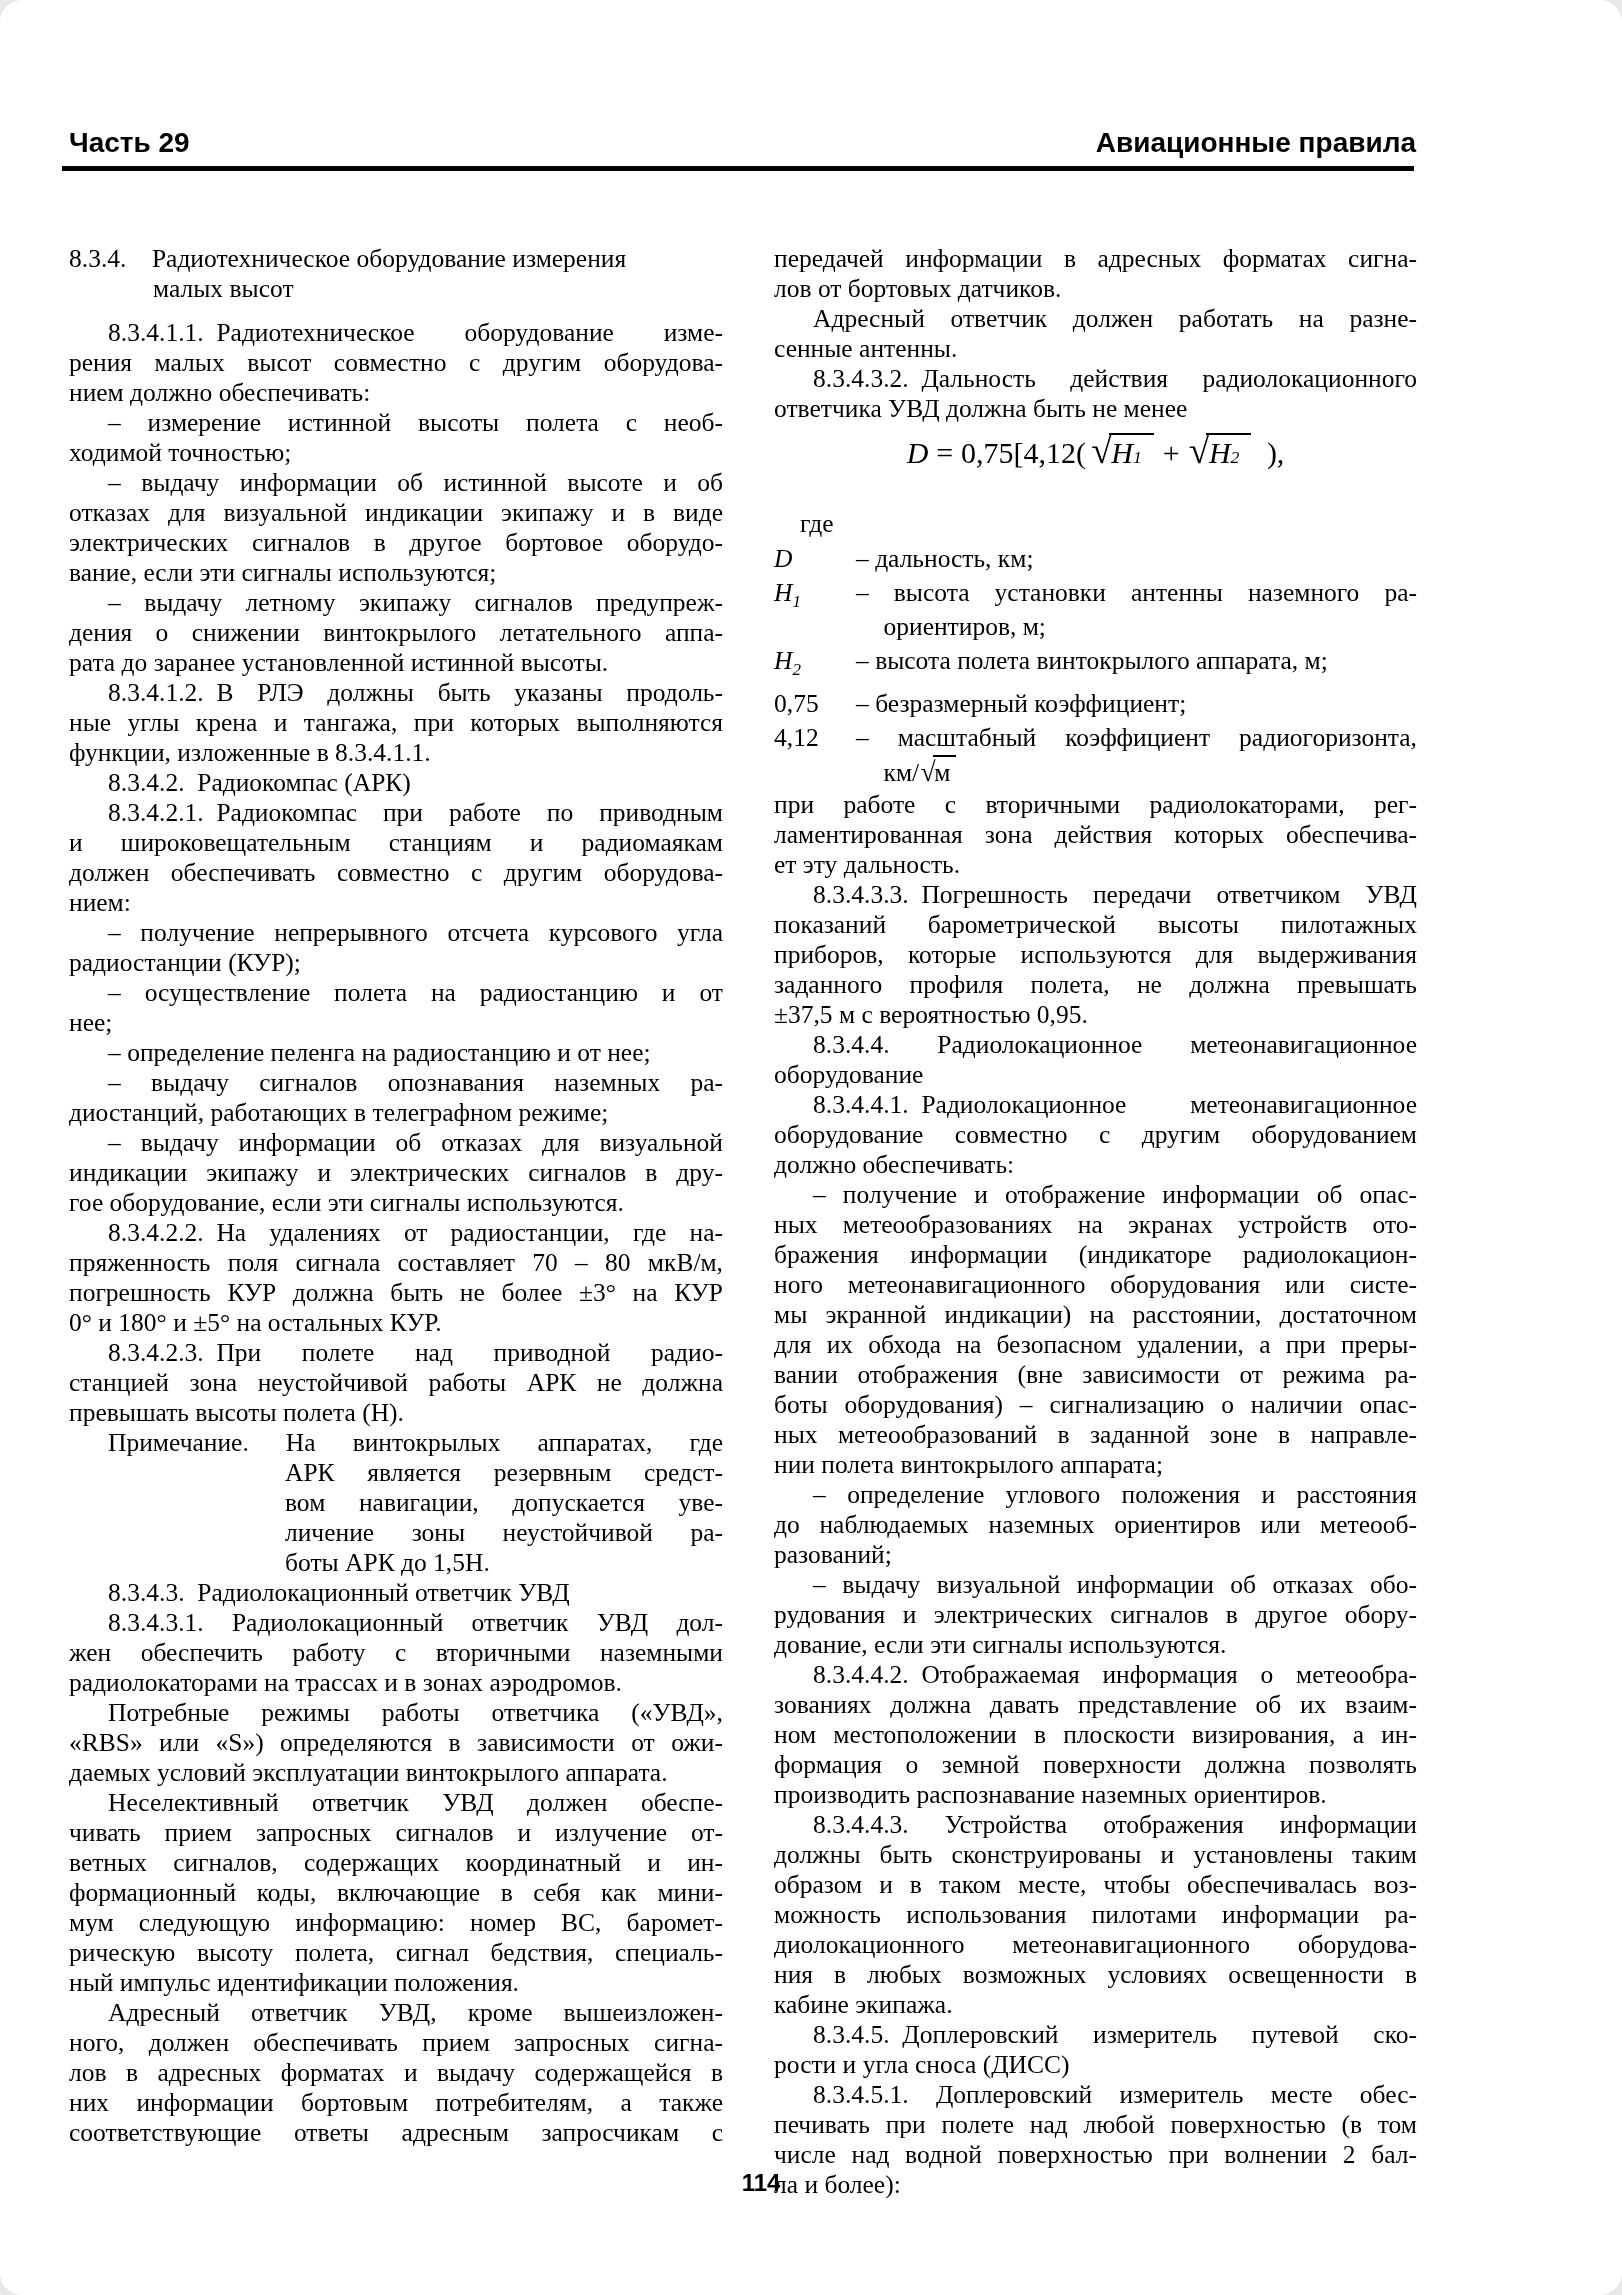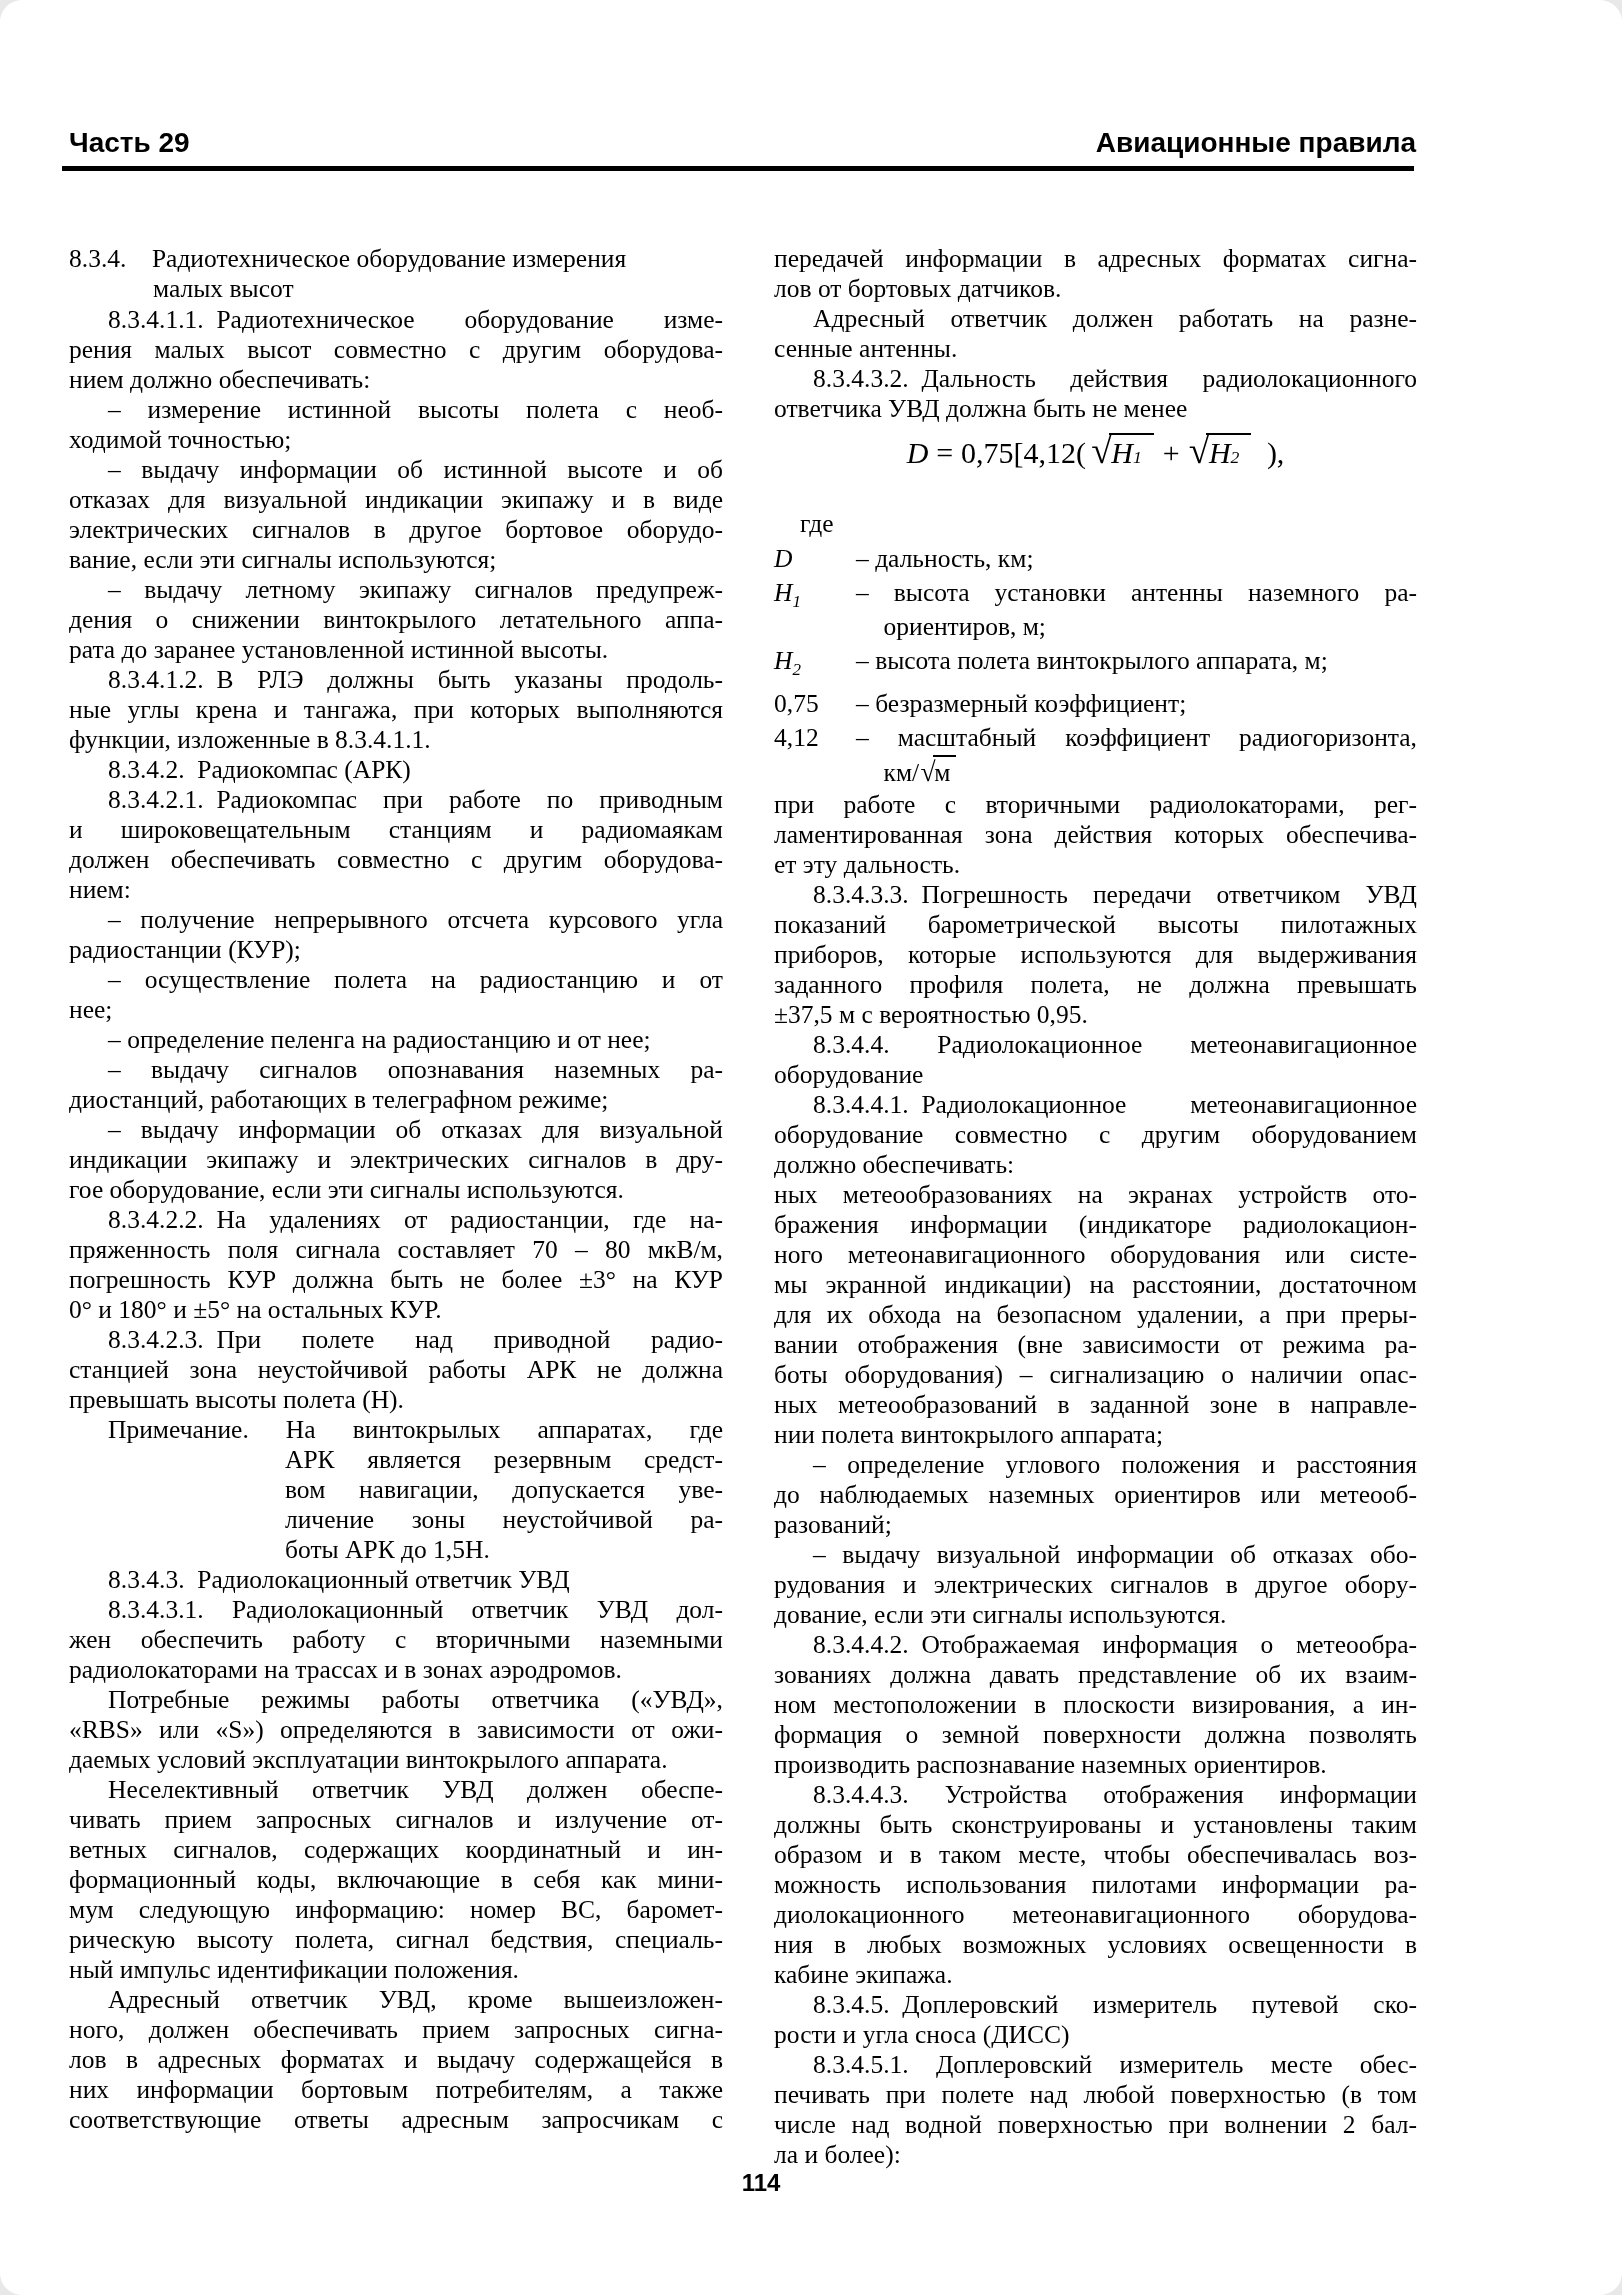--- a/index.html
+++ b/index.html
@@ -12,21 +12,21 @@
   .col{width:654px;}
   .col.right{width:643px;}
   .ln{font-size:25.5px;line-height:30px;min-height:30px;text-align:justify;text-align-last:justify;
       white-space:nowrap;}
   .ln.last{text-align-last:left;}
   .b{font-weight:400;}
   .ind{text-indent:39px;}
   .pl-head2{padding-left:84px;}
   .pl-note{padding-left:216px;}
   .pl-def{padding-left:27.5px;}
-  .mt1{margin-top:1px;}
+  .mt1{margin-top:14px;}
   .gde{padding-left:26px;line-height:37px;min-height:37px;margin-top:2.6px;}
   
   .formula{height:65px;margin:9.2px 0 6.5px;display:flex;justify-content:center;align-items:baseline;
            font-size:30px;}
   .formula i{font-style:italic;}
   .formula .eq{margin:0 7.9px;}
   .formula .post{margin-left:10.5px;}
   .sq{display:inline-flex;align-items:baseline;margin:0 5.2px;}
   .rsign{font-size:38px;line-height:33px;}
   .rbar{border-top:2.6px solid #000;padding:1.3px 11.8px 0 2.6px;margin-left:-3.3px;line-height:34px;}
@@ -185,20 +185,21 @@
         <div class="ln ind">8.3.4.3.3. Погрешность передачи ответчиком УВД</div>
         <div class="ln">показаний барометрической высоты пилотажных</div>
         <div class="ln">приборов, которые используются для выдерживания</div>
         <div class="ln">заданного профиля полета, не должна превышать</div>
         <div class="ln last">±37,5 м с вероятностью 0,95.</div>
         <div class="ln b ind">8.3.4.4. Радиолокационное метеонавигационное</div>
         <div class="ln last b">оборудование</div>
         <div class="ln ind">8.3.4.4.1. Радиолокационное метеонавигационное</div>
         <div class="ln">оборудование совместно с другим оборудованием</div>
         <div class="ln last">должно обеспечивать:</div>
+        <div class="ln ind">– получение и отображение информации об опас-</div>
         <div class="ln">ных метеообразованиях на экранах устройств ото-</div>
         <div class="ln">бражения информации (индикаторе радиолокацион-</div>
         <div class="ln">ного метеонавигационного оборудования или систе-</div>
         <div class="ln">мы экранной индикации) на расстоянии, достаточном</div>
         <div class="ln">для их обхода на безопасном удалении, а при преры-</div>
         <div class="ln">вании отображения (вне зависимости от режима ра-</div>
         <div class="ln">боты оборудования) – сигнализацию о наличии опас-</div>
         <div class="ln">ных метеообразований в заданной зоне в направле-</div>
         <div class="ln last">нии полета винтокрылого аппарата;</div>
         <div class="ln ind">– определение углового положения и расстояния</div>

